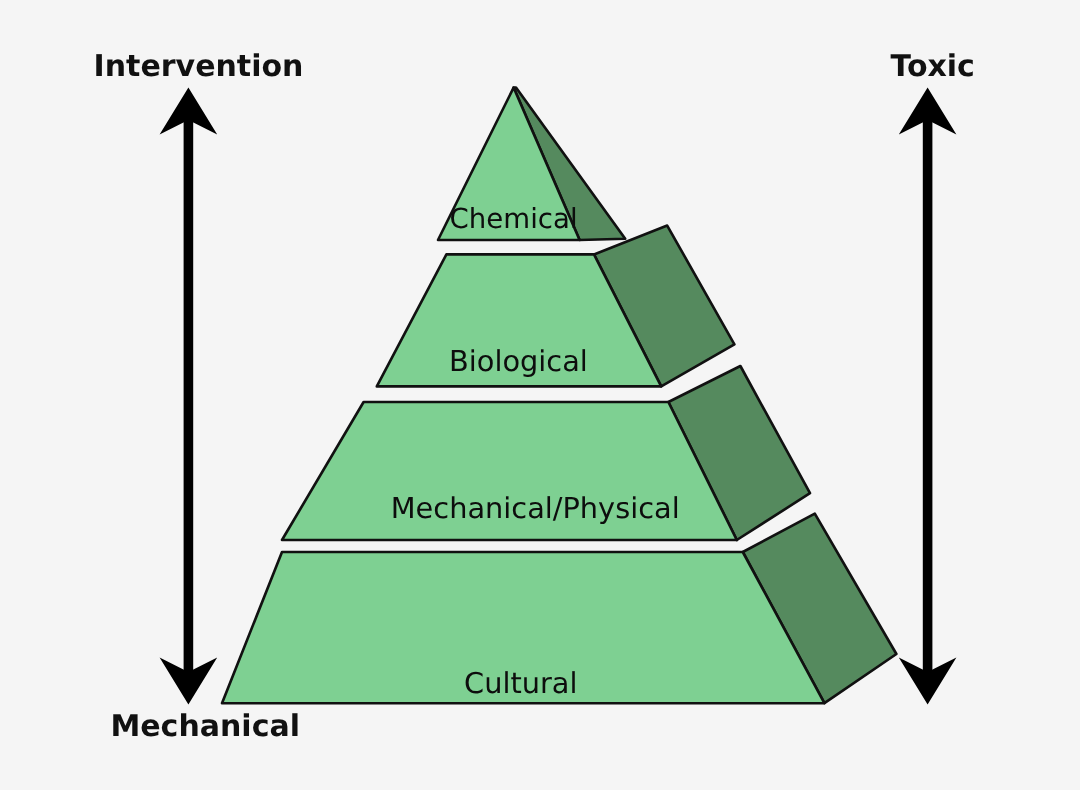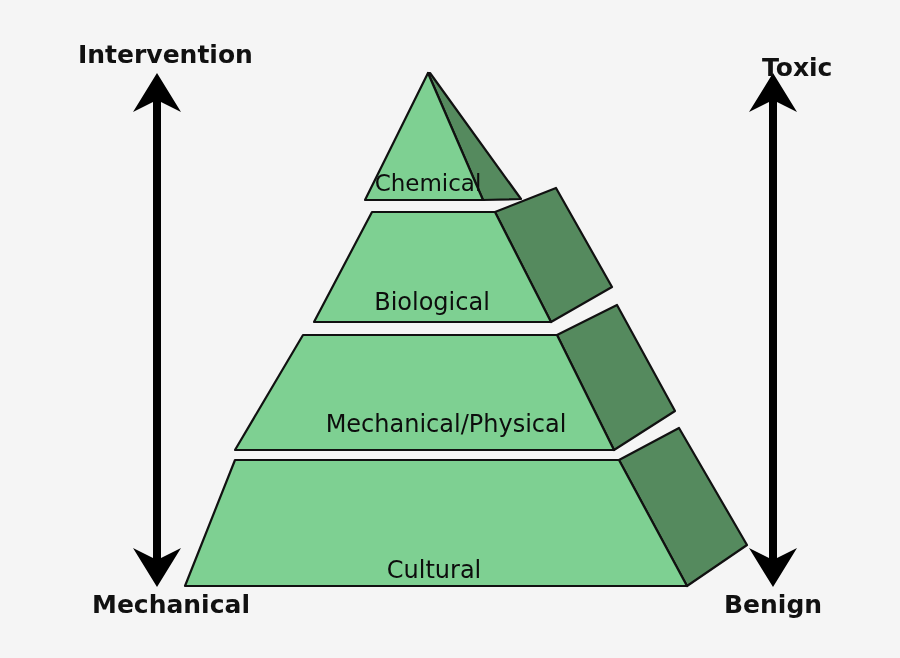--- a/index.html
+++ b/index.html
@@ -33,21 +33,21 @@
     position: absolute;
     font-family: "DejaVu Sans", sans-serif;
     font-size: 25px;
     color: #111111;
     white-space: nowrap;
     letter-spacing: 0px;
     font-weight: bold;
   }
   #label-intervention { left: 78px;  top: 40px; }
   #label-prevention   { left: 92px;  top: 590px; }
-  #label-toxic        { left: 762px; top: 40px; margin-top: 13px; }
+  #label-toxic        { left: 742px; top: 40px; }
   #label-benign       { left: 724px; top: 590px; }
 
   .tier-text {
     font-family: "DejaVu Sans", sans-serif;
     fill: #0d0d0d;
     text-anchor: middle;
     dominant-baseline: middle;
   }
   .tier-text-chemical   { font-size: 23px; }
   .tier-text-biological { font-size: 24px; }
@@ -109,15 +109,14 @@
     </g>
 
   </svg>
 
   <div class="axis-label" id="label-intervention">Intervention</div>
 
   <div class="axis-label" id="label-prevention">Mechanical</div>
 
   <div class="axis-label" id="label-toxic">Toxic</div>
 
-  <div class="axis-label" id="label-benign">Benign</div>
 
 </div>
 
 </body></html>

